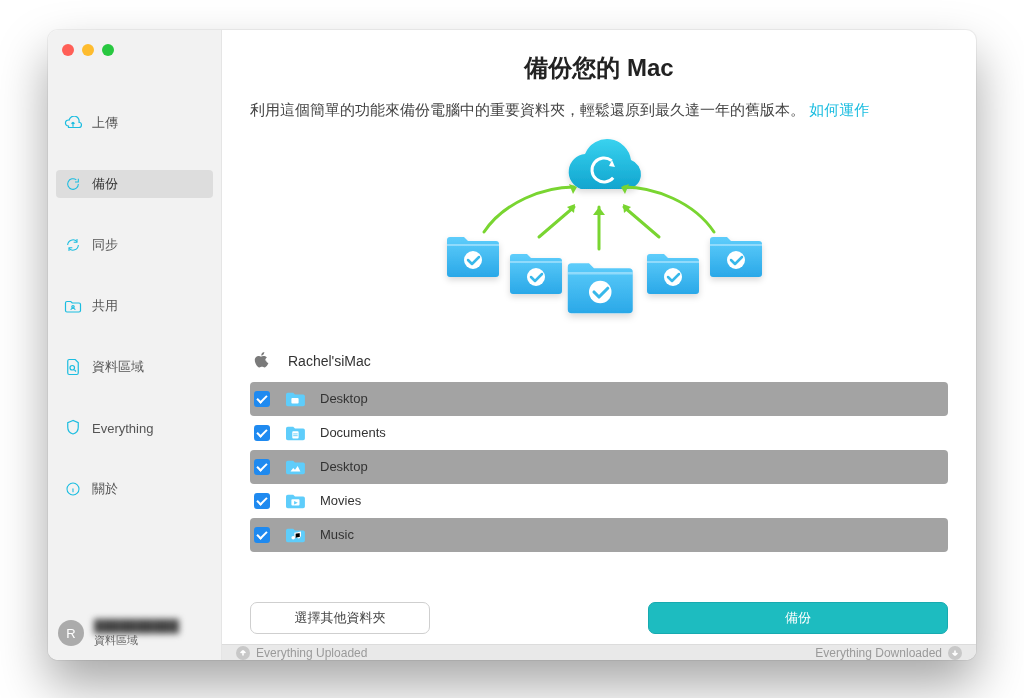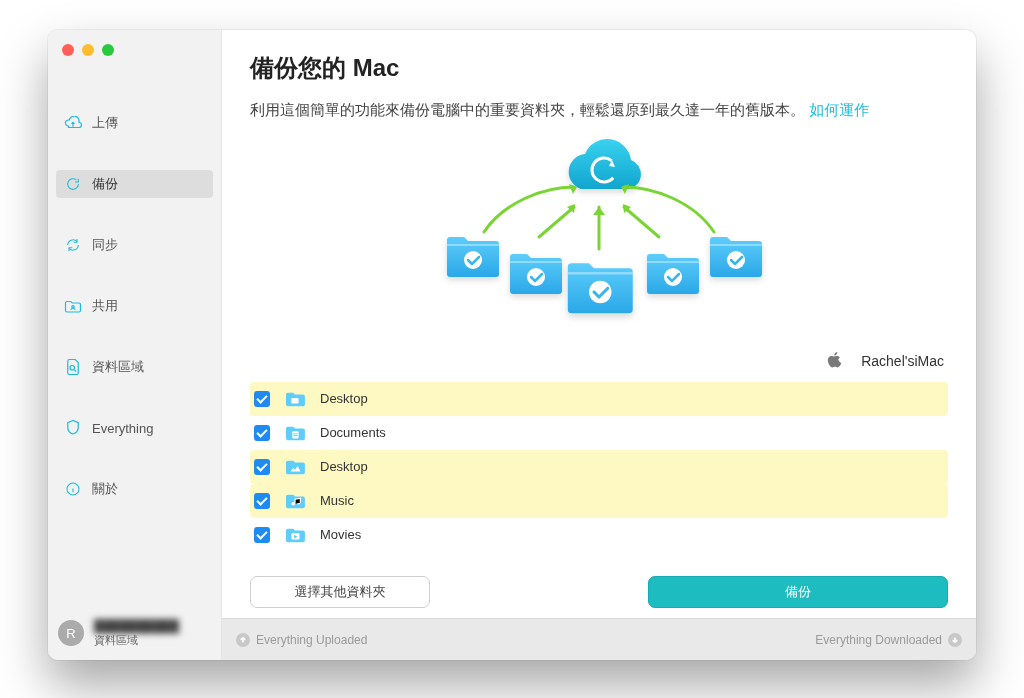--- a/index.html
+++ b/index.html
@@ -31,34 +31,34 @@
   .sidebar-footer {
     margin-top:auto; padding:10px 10px 14px 10px; display:flex; align-items:center; gap:10px;
   }
   .avatar { width:26px; height:26px; border-radius:50%; background:#ababab; color:#fff; font-size:13px; display:flex; align-items:center; justify-content:center; }
   .footer-texts { display:flex; flex-direction:column; line-height:1.1; }
   .footer-user { font-size:12px; color:#444; filter:blur(3px); }
   .footer-zone { font-size:11px; color:#666; }
 
   .main { flex:1; display:flex; flex-direction:column; min-width:0; }
   .content { flex:1; overflow:auto; padding:18px 28px 0 28px; }
-  .title { text-align:left; font-size:24px; font-weight:600; color:#222; margin:4px 0 4px; }
+  .title { text-align:center; font-size:24px; font-weight:600; color:#222; margin:4px 0 4px; }
   .subtitle { text-align:left; font-size:15px; color:#444; line-height:1.5; }
   .subtitle a { color:#1bbde0; text-decoration:none; }
 
   .illustration { display:flex; justify-content:center; margin:14px 0 18px; }
 
-  .device-row { display:flex; align-items:center; gap:18px; padding:6px 4px 10px; font-size:14px; color:#333;justify-content:flex-end; }
+  .device-row { display:flex; align-items:center; gap:18px; padding:6px 4px 10px; font-size:14px; color:#333; }
 
   .folders { display:flex; flex-direction:column; }
   .folder-row {
     display:flex; align-items:center; gap:14px; height:34px; font-size:13px; color:#333;
     padding-left:4px; border-radius:4px;
   }
-  .folder-row.alt { background:#fef9c3; }
+  .folder-row.alt { background:#a3a3a3; }
   .chk {
     width:16px; height:16px; border-radius:3px; background:#1f8af0; position:relative; flex:0 0 auto;
   }
   .chk::after{
     content:""; position:absolute; left:3px; top:4px; width:8px; height:4px;
     border:2px solid #fff; border-top:none; border-right:none; transform:rotate(-45deg);
   }
   .folder-ico { width:22px; height:18px; }
 
   .action-bar {
@@ -69,21 +69,21 @@
     cursor:pointer; user-select:none;
   }
   .btn-secondary {
     flex:0 0 180px; background:#fff; border:1px solid #cfcfcf; color:#444;
   }
   .btn-primary {
     flex:0 0 300px; margin-left:auto; background:#1dbcc0; color:#fff; border:1px solid #17aab0;
   }
 
   .statusbar {
-    height:42px; background:#e9e9e9; border-top:1px solid #dcdcdc;
+    height:16px; background:#e9e9e9; border-top:1px solid #dcdcdc;
     display:flex; align-items:center; justify-content:space-between;
     padding:0 14px; font-size:12px; color:#9a9a9a;
   }
   .status-side { display:flex; align-items:center; gap:6px; }
   .status-dot { width:14px; height:14px; border-radius:50%; background:#c8c8c8; display:flex; align-items:center; justify-content:center; }
   .status-dot svg{ stroke:#fff; stroke-width:2; fill:none; }
 </style>
 </head>
 <body>
 <div class="stage">
@@ -272,41 +272,41 @@
           <div class="folder-row alt">
             <span class="chk"></span>
             <span class="folder-ico">
               <svg width="22" height="18" viewBox="0 0 24 20">
                     <path fill="#5ecdfb" d="M2 5a2 2 0 0 1 2-2h6l2 2h9a2 2 0 0 1 2 2v9a2 2 0 0 1-2 2H4a2 2 0 0 1-2-2Z"></path>
                     <path fill="#fff" d="m7 15 3-4 2 2 3-4 3 6Z"></path>
                   </svg>
             </span>
             <span>Desktop</span>
           </div>
+          <div class="folder-row">
+            <span class="chk"></span>
+            <span class="folder-ico">
+              <svg width="22" height="18" viewBox="0 0 24 20">
+                    <path fill="#5ecdfb" d="M2 5a2 2 0 0 1 2-2h6l2 2h9a2 2 0 0 1 2 2v9a2 2 0 0 1-2 2H4a2 2 0 0 1-2-2Z"></path>
+                    <rect x="8" y="8" width="9" height="7" rx="1" fill="#fff"></rect>
+                    <path fill="#5ecdfb" d="m11 10 4 2-4 2z"></path>
+                  </svg>
+            </span>
+            <span>Movies</span>
+          </div>
           <div class="folder-row alt">
             <span class="chk"></span>
             <span class="folder-ico">
               <svg width="22" height="18" viewBox="0 0 24 20">
                     <path fill="#5ecdfb" d="M2 5a2 2 0 0 1 2-2h6l2 2h9a2 2 0 0 1 2 2v9a2 2 0 0 1-2 2H4a2 2 0 0 1-2-2Z"></path>
                     <path fill="#fff" d="M10 15a2 2 0 1 0 0-4 2 2 0 0 0 0 4Zm6-1a2 2 0 1 0 0-4 2 2 0 0 0 0 4Z"></path>
                     <path stroke="#fff" stroke-width="1.4" d="M12 13V8l6-1v5"></path>
                   </svg>
             </span>
             <span>Music</span>
-          </div>
-          <div class="folder-row">
-            <span class="chk"></span>
-            <span class="folder-ico">
-              <svg width="22" height="18" viewBox="0 0 24 20">
-                    <path fill="#5ecdfb" d="M2 5a2 2 0 0 1 2-2h6l2 2h9a2 2 0 0 1 2 2v9a2 2 0 0 1-2 2H4a2 2 0 0 1-2-2Z"></path>
-                    <rect x="8" y="8" width="9" height="7" rx="1" fill="#fff"></rect>
-                    <path fill="#5ecdfb" d="m11 10 4 2-4 2z"></path>
-                  </svg>
-            </span>
-            <span>Movies</span>
           </div>
         </div>
       </div>
 
       <div class="action-bar">
         <div class="btn btn-secondary">
           <span>選擇其他資料夾</span>
         </div>
         <div class="btn btn-primary">
           <span>備份</span>

